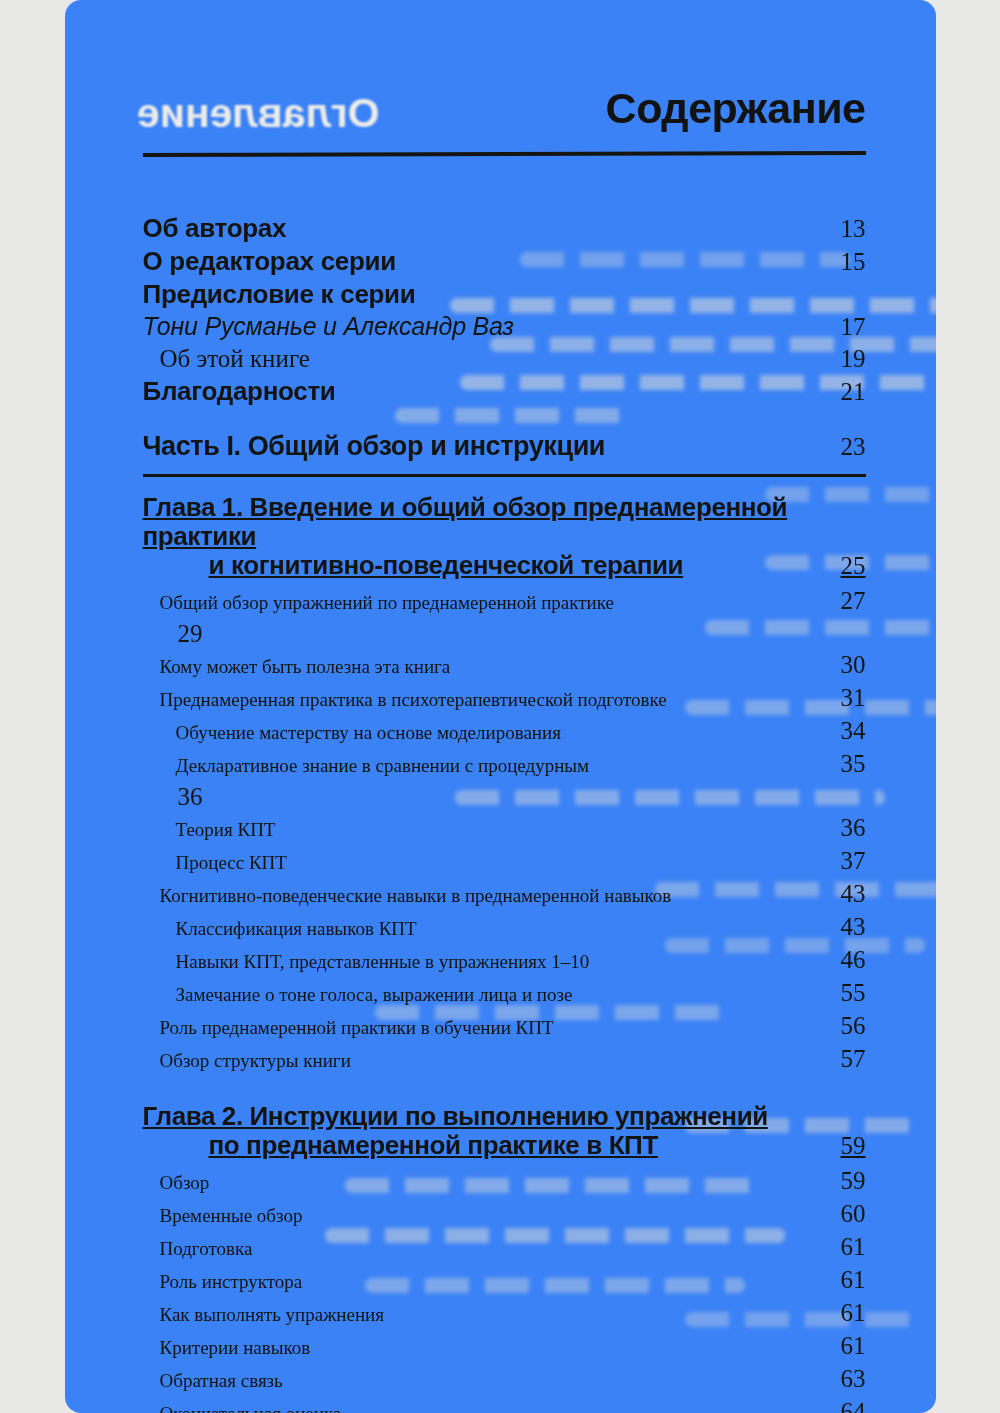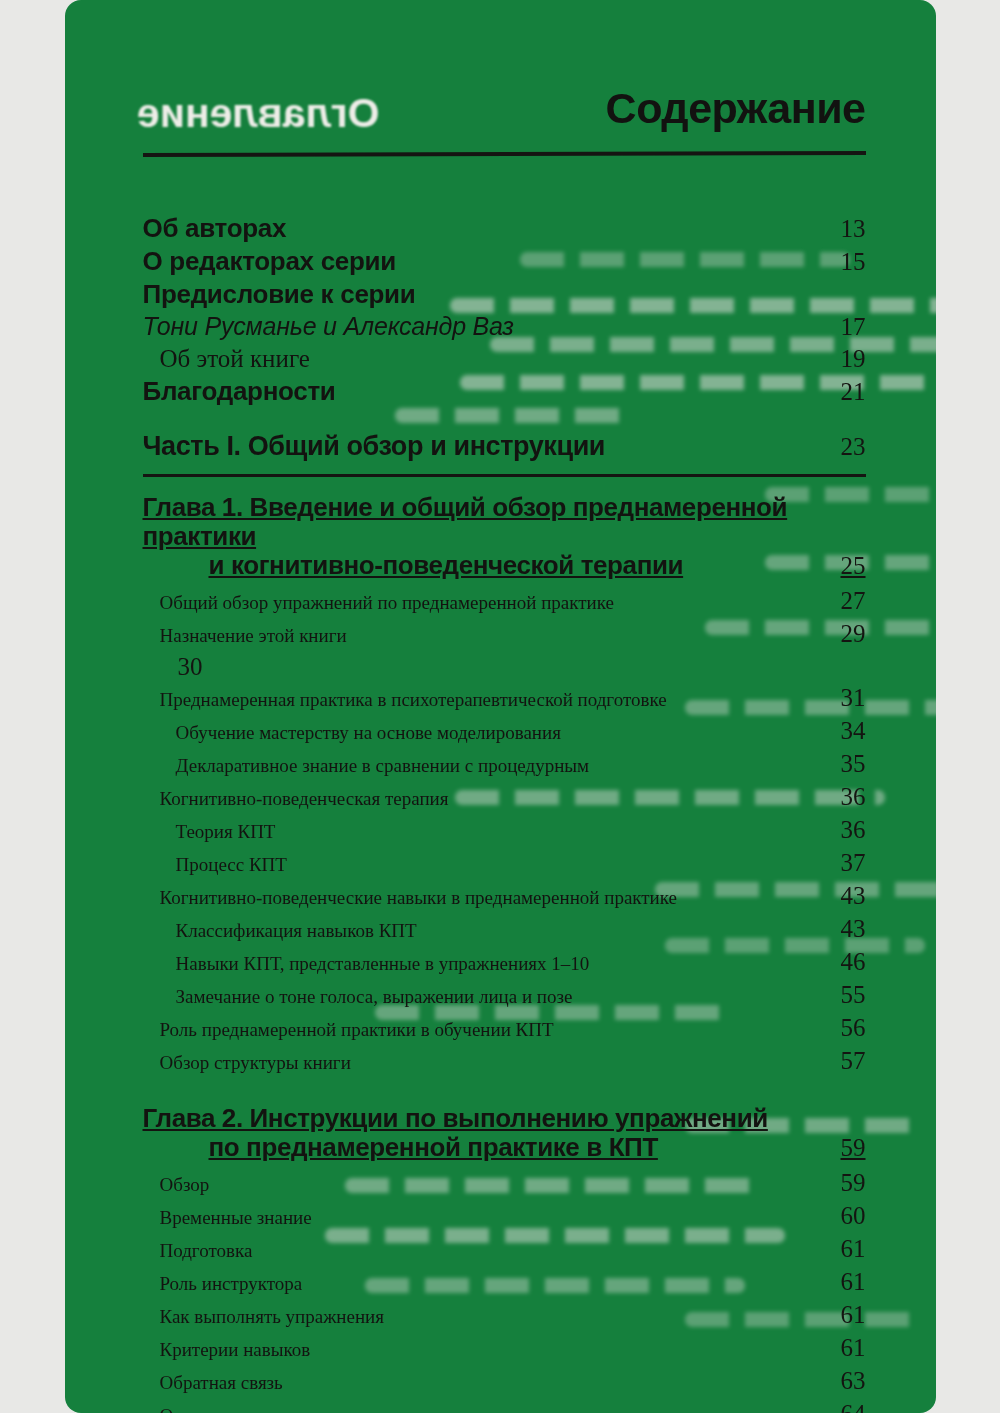--- a/index.html
+++ b/index.html
@@ -5,21 +5,21 @@
   html,body{margin:0;padding:0;}
   body{
     background:#e8e8e6;
     font-family:"Liberation Sans","DejaVu Sans",sans-serif;
   }
   .page{
     position:relative;
     width:871px;
     height:1413px;
     margin:0 auto;
-    background:#15803d;
+    background:#3b82f6;
     color:#131310;
     overflow:hidden;
     border-radius:16px;
   }
   .content{
     position:relative;
     z-index:2;
     padding:84px 70px 0 78px;
   }
   
@@ -204,52 +204,51 @@
               <span class="label">и когнитивно-поведенческой терапии</span>
               <span class="pg">25</span>
             </div>
           </div>
           <div class="entries">
             <div class="row v-plain ind-1">
               <span class="label">Общий обзор упражнений по преднамеренной практике</span>
               <span class="pg">27</span>
             </div>
             <div class="row v-plain ind-1">
-              <span class="label">Назначение этой книги</span>
               <span class="pg">29</span>
             </div>
             <div class="row v-plain ind-1">
+              <span class="label">Кому может быть полезна эта книга</span>
               <span class="pg">30</span>
             </div>
             <div class="row v-plain ind-1">
               <span class="label">Преднамеренная практика в психотерапевтической подготовке</span>
               <span class="pg">31</span>
             </div>
             <div class="row v-plain ind-2">
               <span class="label">Обучение мастерству на основе моделирования</span>
               <span class="pg">34</span>
             </div>
             <div class="row v-plain ind-2">
               <span class="label">Декларативное знание в сравнении с процедурным</span>
               <span class="pg">35</span>
             </div>
             <div class="row v-plain ind-1">
-              <span class="label">Когнитивно-поведенческая терапия</span>
               <span class="pg">36</span>
             </div>
             <div class="row v-plain ind-2">
               <span class="label">Теория КПТ</span>
               <span class="pg">36</span>
             </div>
             <div class="row v-plain ind-2">
               <span class="label">Процесс КПТ</span>
               <span class="pg">37</span>
             </div>
             <div class="row v-plain ind-1">
-              <span class="label">Когнитивно-поведенческие навыки в преднамеренной практике</span>
+              <span class="label">Когнитивно-поведенческие навыки в преднамеренной навыков</span>
               <span class="pg">43</span>
             </div>
             <div class="row v-plain ind-2">
               <span class="label">Классификация навыков КПТ</span>
               <span class="pg">43</span>
             </div>
             <div class="row v-plain ind-2">
               <span class="label">Навыки КПТ, представленные в упражнениях 1–10</span>
               <span class="pg">46</span>
             </div>
@@ -276,21 +275,21 @@
               <span class="label">по преднамеренной практике в КПТ</span>
               <span class="pg">59</span>
             </div>
           </div>
           <div class="entries">
             <div class="row v-plain ind-1">
               <span class="label">Обзор</span>
               <span class="pg">59</span>
             </div>
             <div class="row v-plain ind-1">
-              <span class="label">Временные знание</span>
+              <span class="label">Временные обзор</span>
               <span class="pg">60</span>
             </div>
             <div class="row v-plain ind-1">
               <span class="label">Подготовка</span>
               <span class="pg">61</span>
             </div>
             <div class="row v-plain ind-1">
               <span class="label">Роль инструктора</span>
               <span class="pg">61</span>
             </div>

